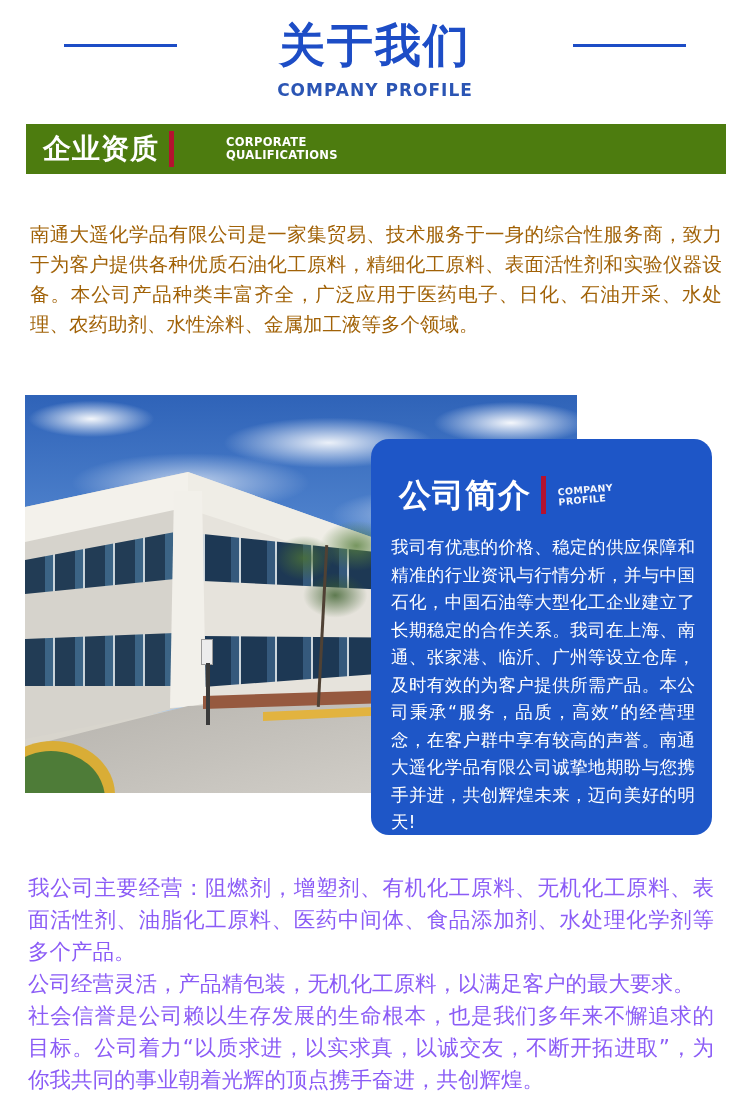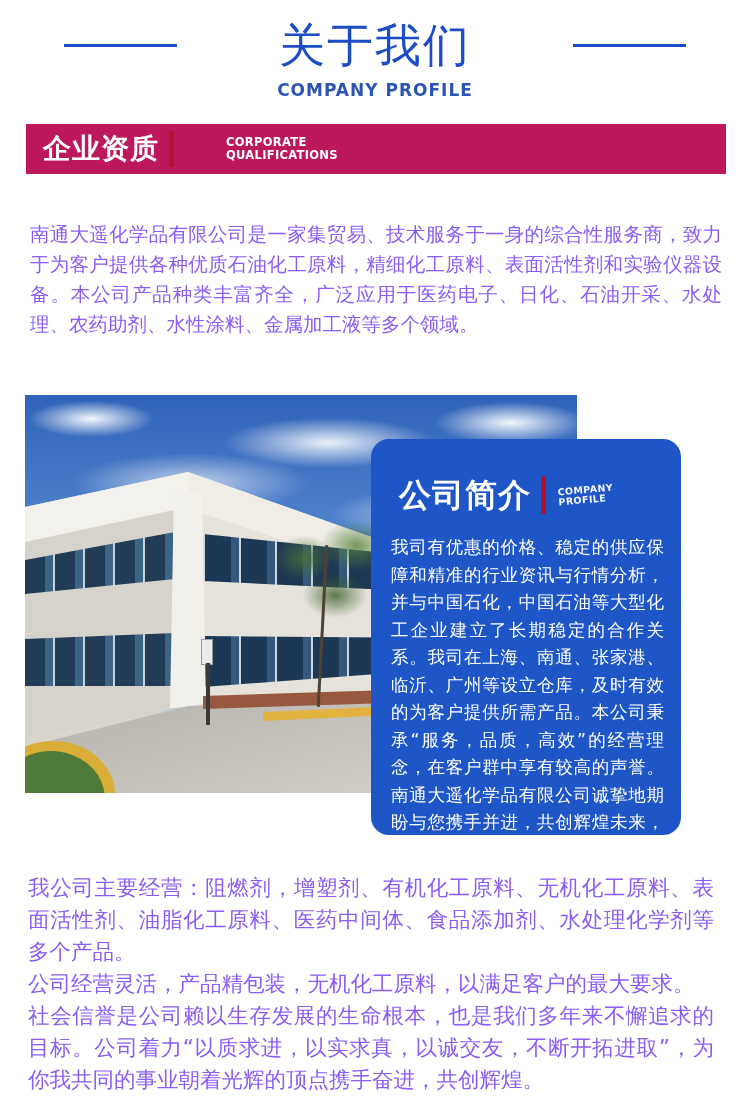--- a/index.html
+++ b/index.html
@@ -4,42 +4,42 @@
 <style>
   html,body{margin:0;padding:0;}
   body{
     width:750px;height:1118px;position:relative;background:#ffffff;
     font-family:"DejaVu Sans","Liberation Sans",sans-serif;
     overflow:hidden;color:#333;
   }
   
   .page-header{position:absolute;top:0;left:0;width:750px;text-align:center;}
   .page-title{
-    margin:0;padding-top:18px;font-size:46px;line-height:54px;font-weight:400;
+    margin:0;padding-top:18px;font-size:46px;line-height:54px;font-weight:700;
     color:#1d4dc6;letter-spacing:2px;
   }
   .decor-line{position:absolute;top:44px;width:113px;height:3px;background:#1d4dc6;}
   .decor-line.left{left:64px;}
   .decor-line.right{left:573px;}
   .page-subtitle{
     margin-top:8px;font-size:17px;font-weight:700;color:#2b55b4;letter-spacing:1px;
   }
   
   .banner{
-    position:absolute;left:26px;top:124px;width:700px;height:50px;background:#be185d;
+    position:absolute;left:26px;top:124px;width:700px;height:50px;background:#4d7c0f;
     display:flex;align-items:center;box-sizing:border-box;padding-left:17px;
   }
   .banner-title{color:#fff;font-size:28px;font-weight:600;letter-spacing:1px;line-height:1;}
   .red-bar{display:inline-block;width:5px;height:36px;background:#b5122f;margin:0 13px 0 10px;flex:none;}
   .banner-sub{color:#fff;font-size:11.5px;line-height:13px;font-weight:600;letter-spacing:.3px;}
   .banner-sub span{display:block;margin-left:39px;}
   
   .intro{
     position:absolute;left:30px;top:220px;width:692px;margin:0;
-    font-size:19.5px;line-height:30px;color:#8b5cf6;text-align:justify;
+    font-size:19.5px;line-height:30px;color:#a16207;text-align:justify;
   }
   
   .photo{
     position:absolute;left:25px;top:395px;width:552px;height:398px;overflow:hidden;z-index:1;
     background:
       radial-gradient(90px 26px at 12% 6%,rgba(255,255,255,.95),rgba(255,255,255,0) 70%),
       radial-gradient(150px 36px at 55% 12%,rgba(255,255,255,.9),rgba(255,255,255,0) 70%),
       radial-gradient(110px 30px at 88% 7%,rgba(255,255,255,.95),rgba(255,255,255,0) 70%),
       radial-gradient(170px 42px at 30% 22%,rgba(255,255,255,.65),rgba(255,255,255,0) 70%),
       radial-gradient(130px 36px at 72% 30%,rgba(255,255,255,.55),rgba(255,255,255,0) 70%),
@@ -67,21 +67,21 @@
   .foliage{position:absolute;left:242px;top:116px;width:124px;height:124px;
     background:
       radial-gradient(42px 32px at 30% 38%,rgba(74,112,56,.85),rgba(74,112,56,0) 70%),
       radial-gradient(52px 36px at 72% 28%,rgba(88,128,62,.8),rgba(88,128,62,0) 70%),
       radial-gradient(46px 32px at 55% 68%,rgba(60,96,45,.8),rgba(60,96,45,0) 70%);}
   .trunk{position:absolute;left:296px;top:150px;width:3px;height:162px;background:#4f4134;transform:rotate(3deg);}
   .sign{position:absolute;left:176px;top:244px;width:12px;height:26px;background:#ececec;border:1px solid #9a9a9a;box-sizing:border-box;}
   .post{position:absolute;left:181px;top:268px;width:4px;height:62px;background:#3a3a3a;}
   
   .card{
-    position:absolute;left:371px;top:439px;width:310px;height:396px;z-index:3;
+    position:absolute;left:371px;top:439px;width:341px;height:396px;z-index:3;
     background:#1e56c7;border-radius:18px;box-sizing:border-box;
     padding:36px 17px 0 20px;color:#fff;
   }
   .card-head{display:flex;align-items:center;padding-left:8px;}
   .card-title{font-size:32px;font-weight:600;letter-spacing:1px;line-height:40px;}
   .card-head .red-bar{height:38px;margin:0 12px 0 10px;}
   .card-sub{font-size:9.5px;line-height:10px;font-weight:700;letter-spacing:.4px;transform:rotate(-5deg);opacity:.95;}
   .card-sub span{display:block;}
   .card-body{
     margin:19px 0 0 0;font-size:17.5px;line-height:27.5px;text-align:justify;

